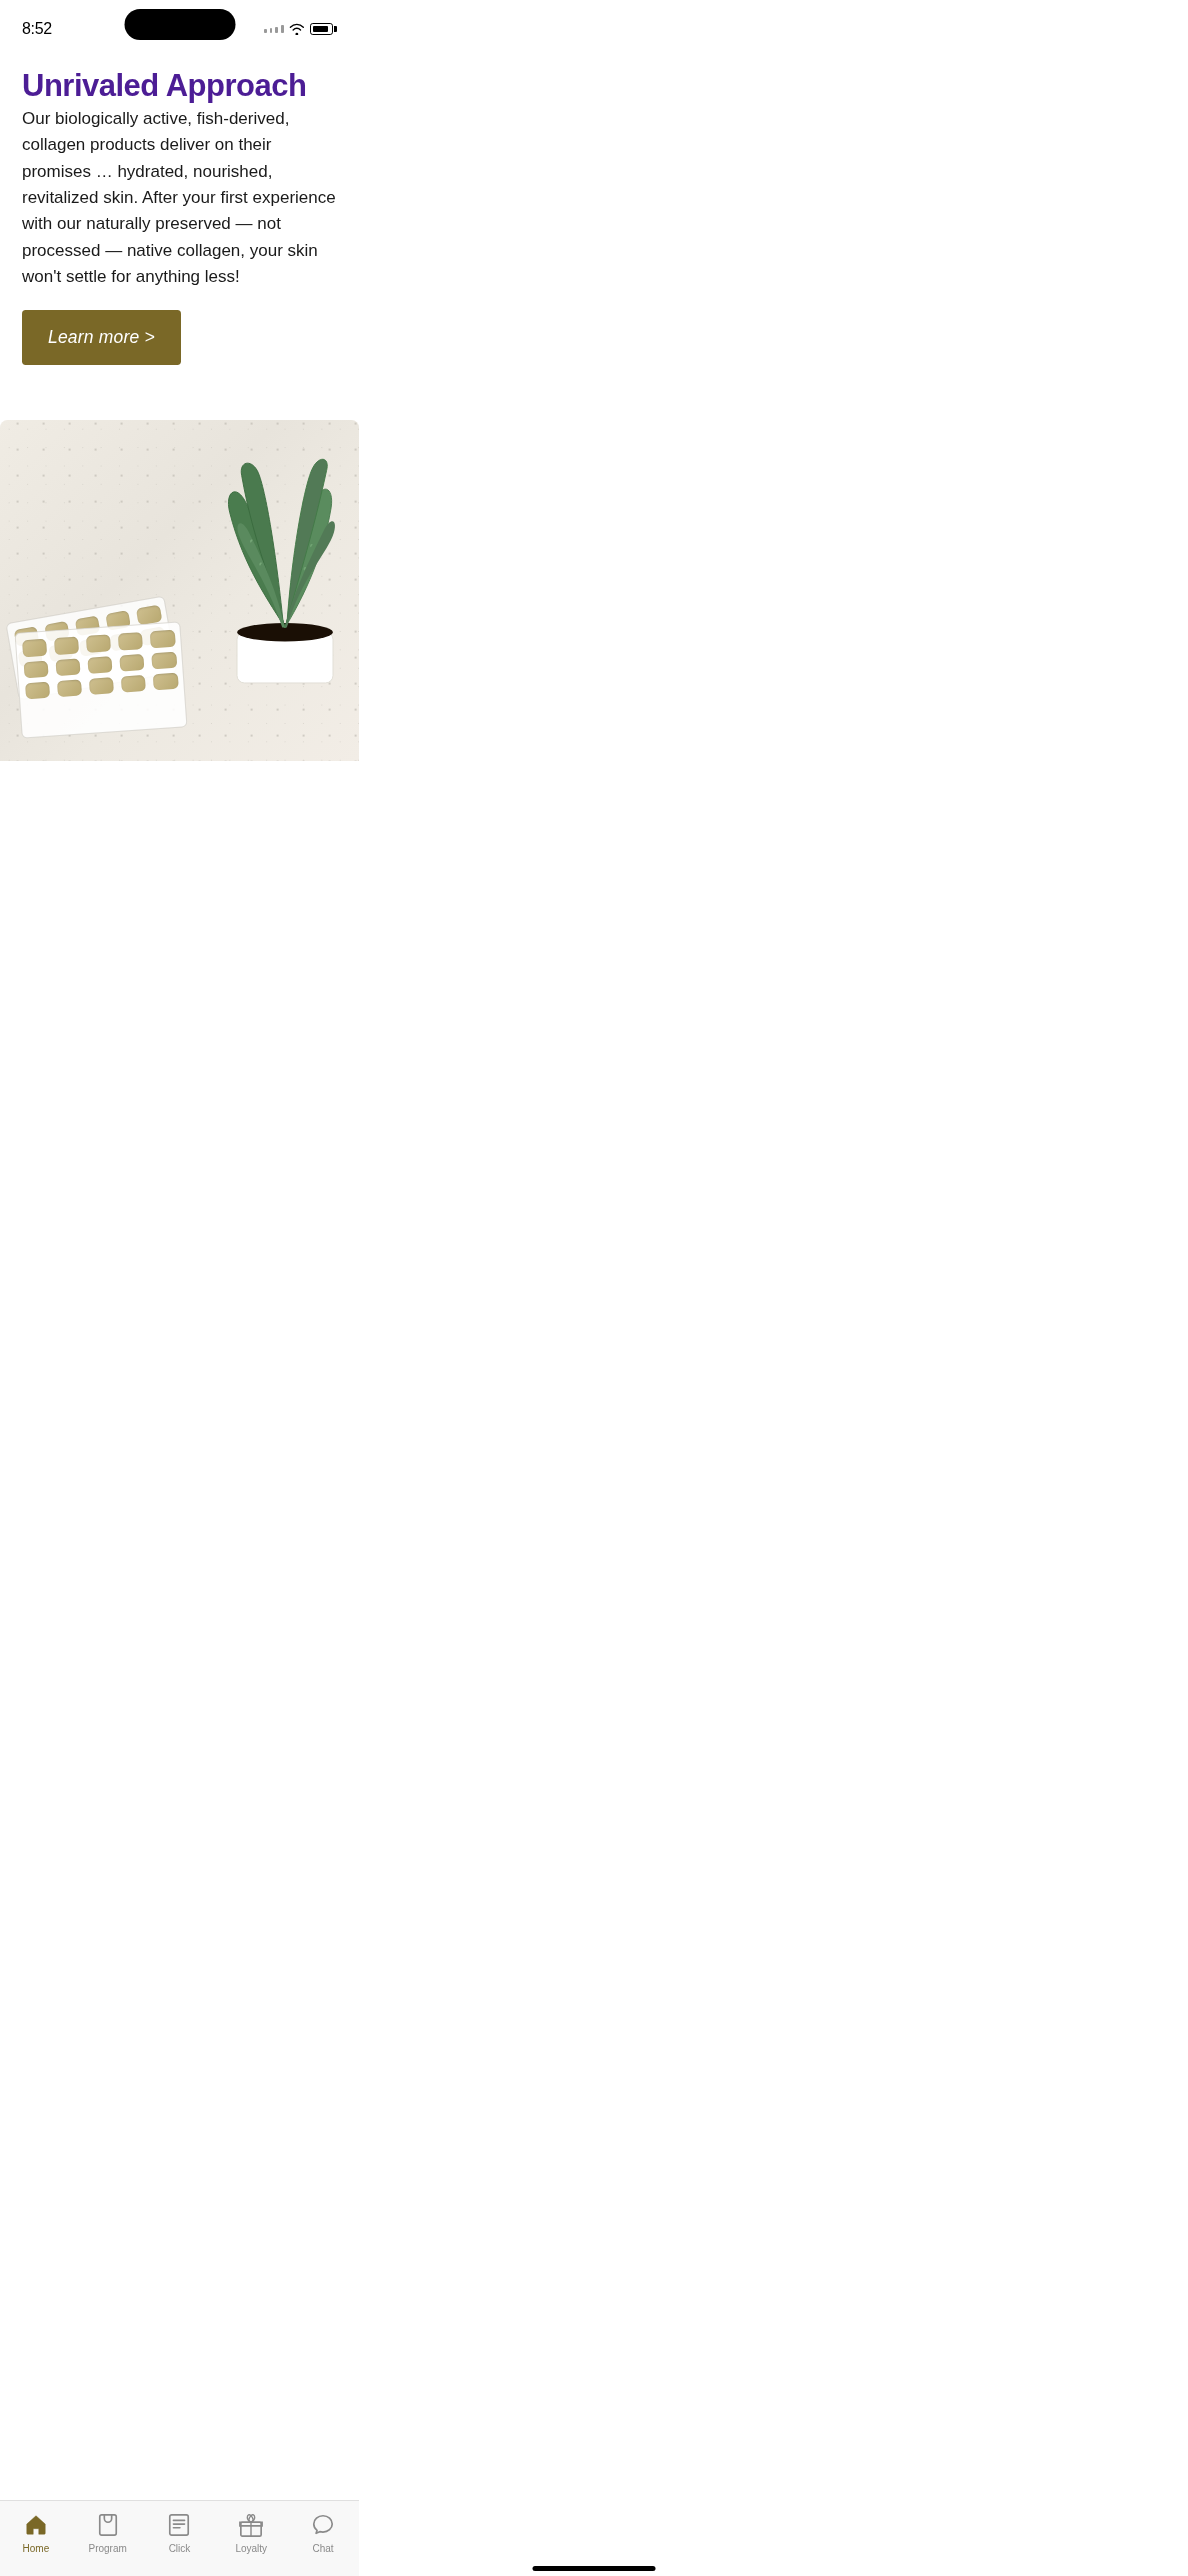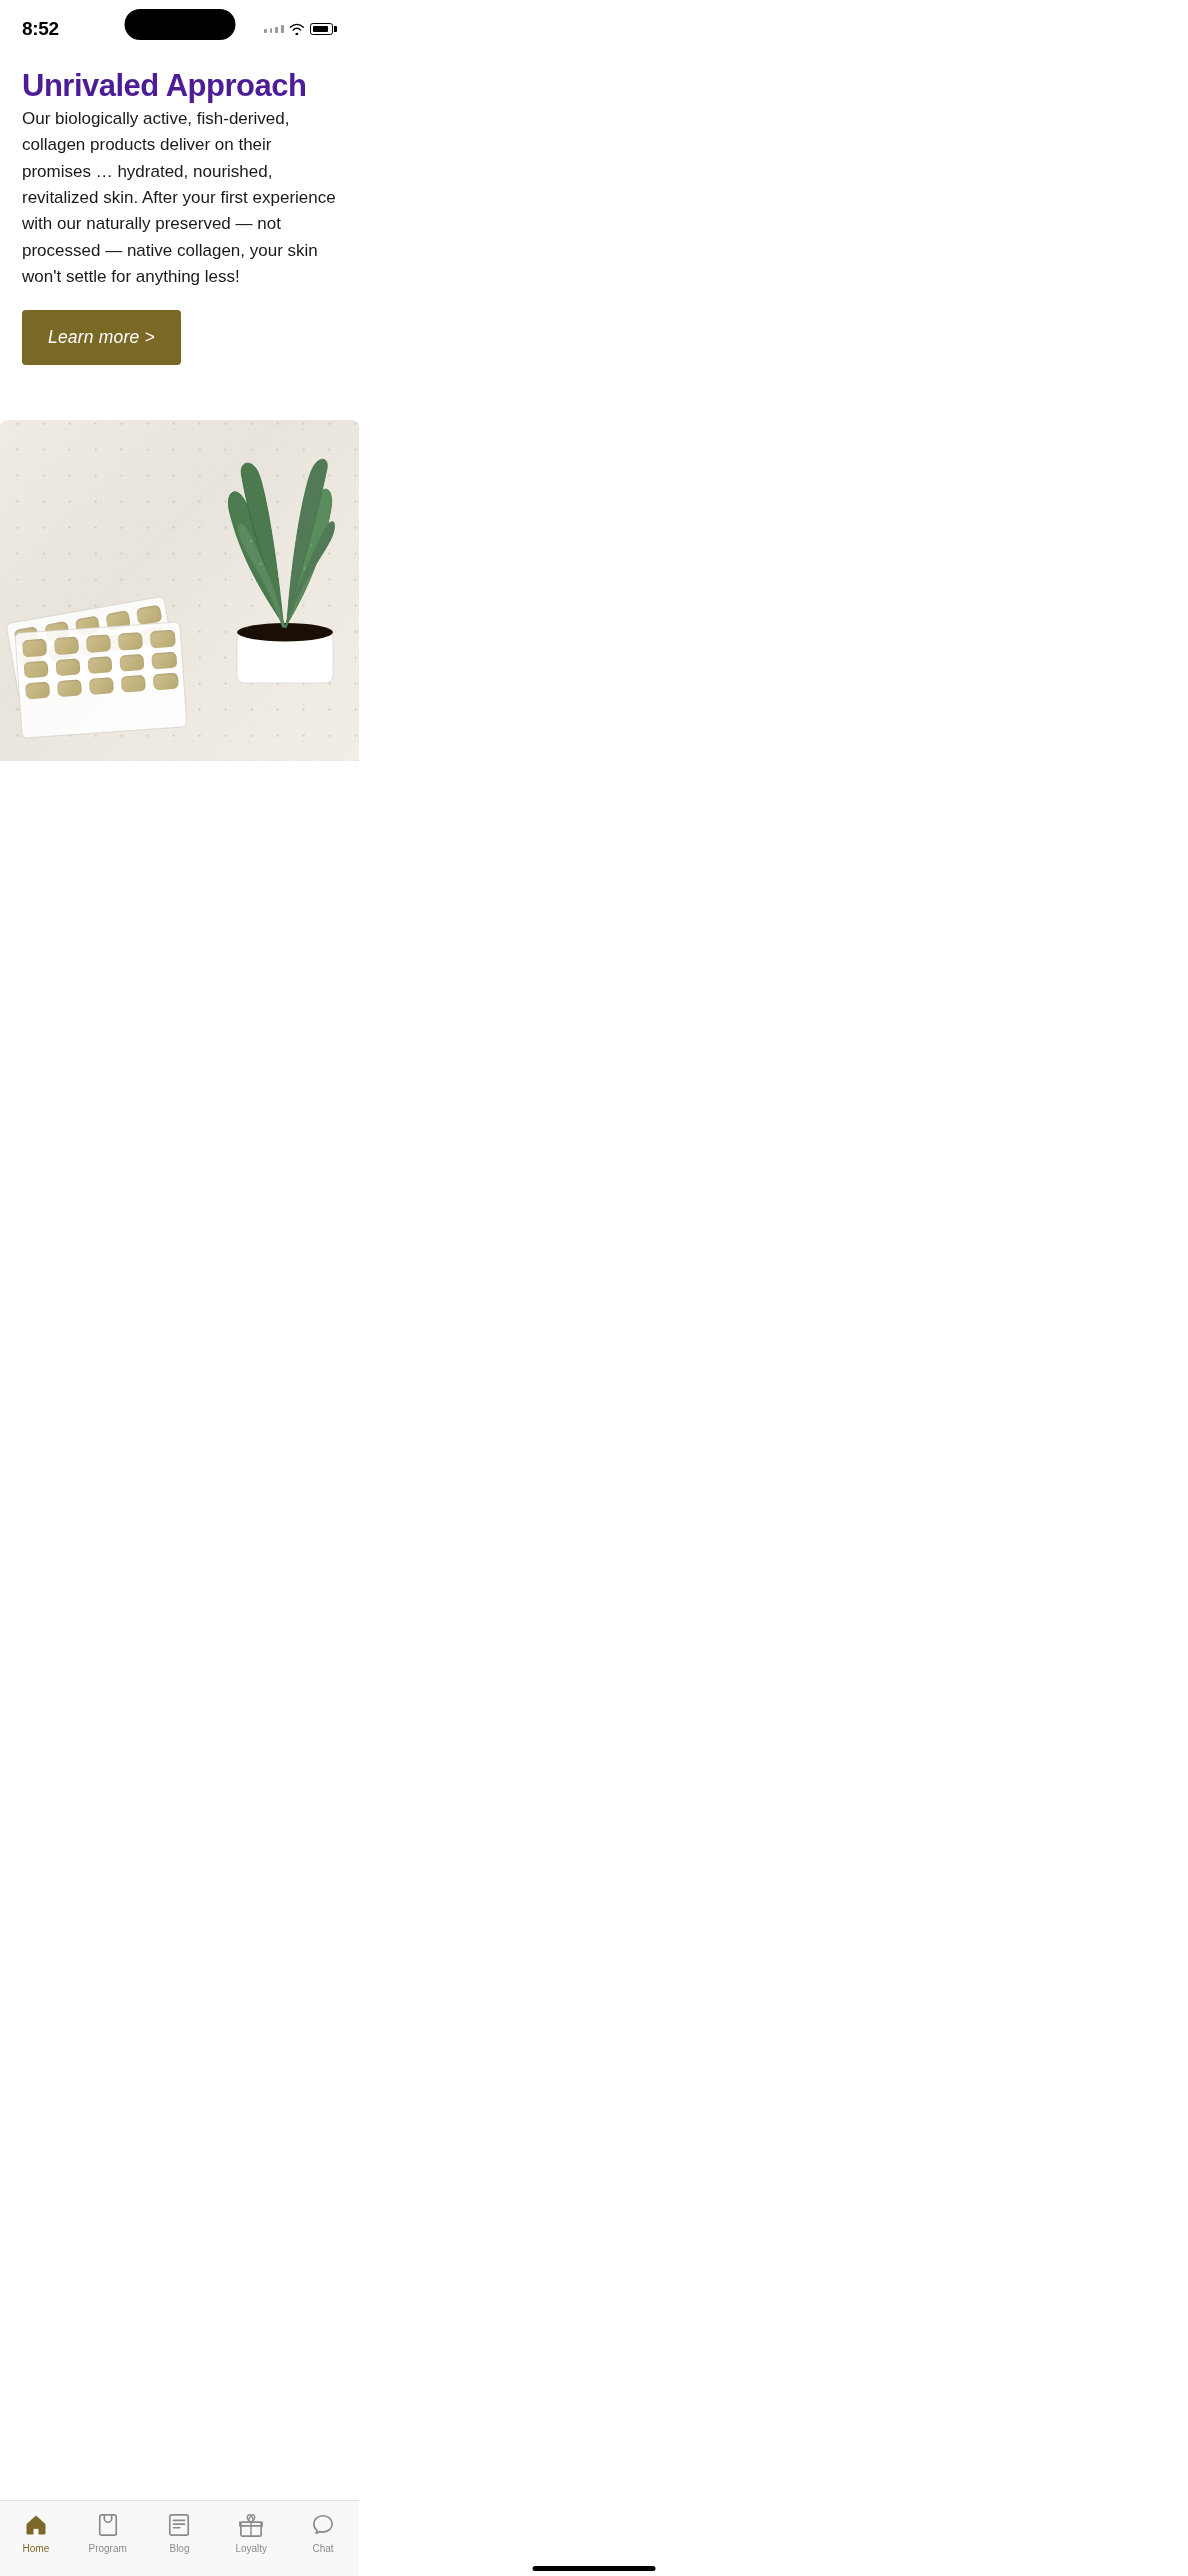--- a/index.html
+++ b/index.html
@@ -17,22 +17,22 @@
     
     .status-bar {
       display: flex;
       justify-content: space-between;
       align-items: center;
       padding: 13px 22px 5.5px;
       height: 50px;
     }
 
     .status-time {
-      font-size: 19px;
-      font-weight: 700;
+      font-size: 16px;
+      font-weight: 400;
       color: #000;
       letter-spacing: -0.3px;
     }
 
     .status-center {
       position: absolute;
       left: 50%;
       transform: translateX(-50%);
       top: 9.2px;
     }
@@ -374,21 +374,21 @@
     <span class="nav-label">Program</span>
   </div>
 
   <div class="nav-item">
     <div class="nav-icon">
       <svg width="24" height="24" viewBox="0 0 26 26" fill="none">
         <rect x="3" y="2" width="20" height="22" rx="2" stroke="#8a8a8a" stroke-width="1.8" fill="none"></rect>
         <path d="M7 8h12M7 12h12M7 16h7" stroke="#8a8a8a" stroke-width="1.8" stroke-linecap="round"></path>
       </svg>
     </div>
-    <span class="nav-label">Blog</span>
+    <span class="nav-label">Click</span>
   </div>
 
   <div class="nav-item">
     <div class="nav-icon">
       <svg width="26" height="24" viewBox="0 0 28 26" fill="none">
 
         <rect x="3" y="10" width="22" height="15" rx="1.5" stroke="#8a8a8a" stroke-width="1.8" fill="none"></rect>
         <path d="M2 10h24v4H2z" stroke="#8a8a8a" stroke-width="1.8" fill="none" rx="1"></path>
         <path d="M14 10V25M14 10C14 10 10 8 10 5s2-4 4-2 4 6 0 7z" stroke="#8a8a8a" stroke-width="1.5" fill="none" stroke-linecap="round"></path>
         <path d="M14 10C14 10 18 8 18 5s-2-4-4-2-4 6 0 7z" stroke="#8a8a8a" stroke-width="1.5" fill="none" stroke-linecap="round"></path>

